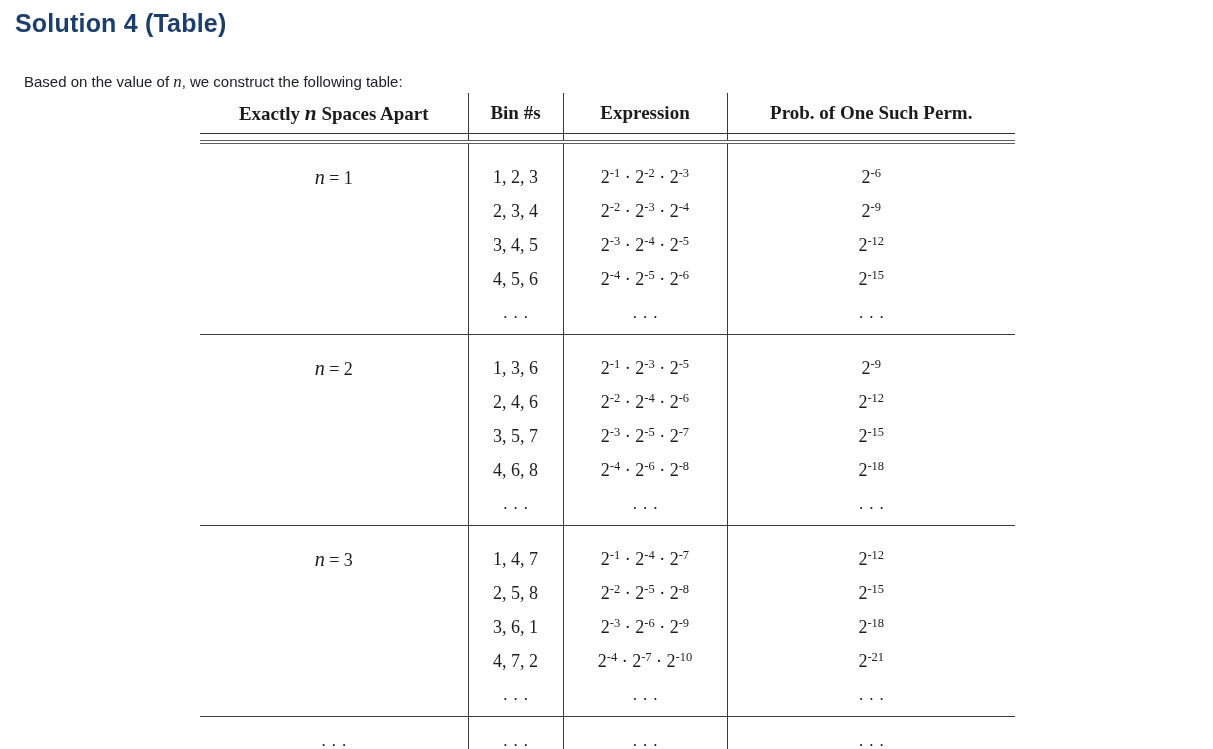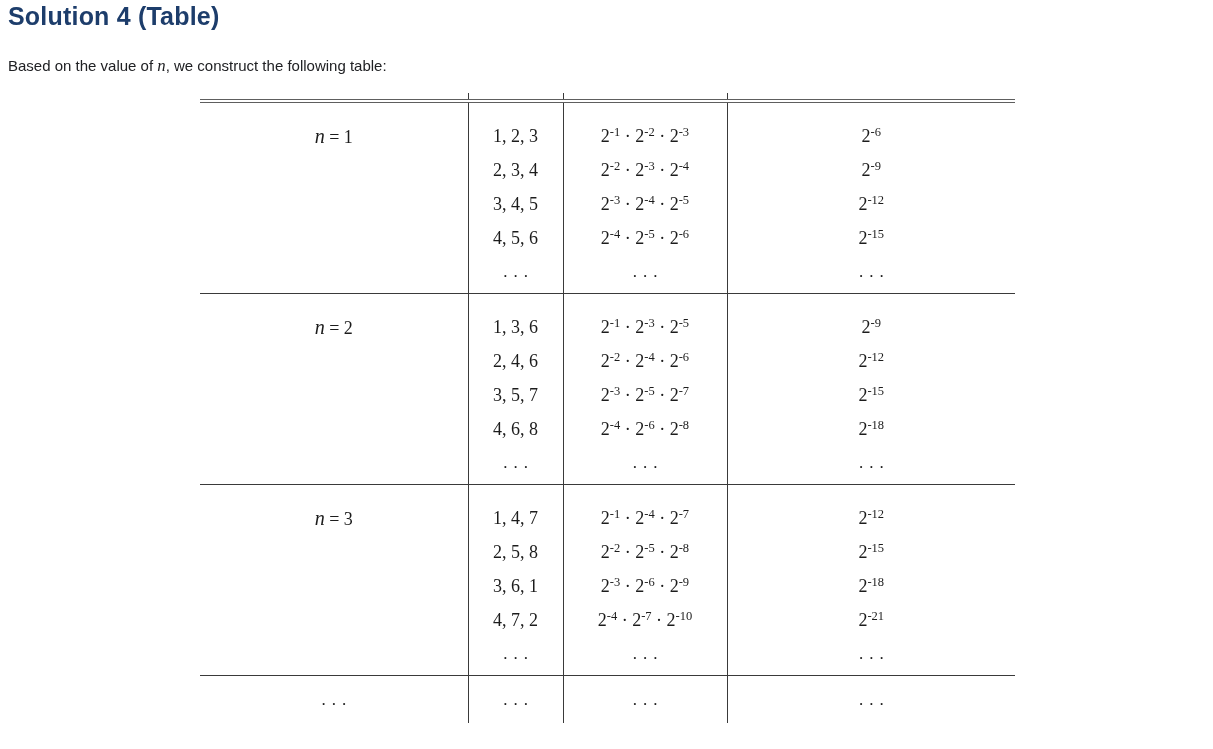--- a/index.html
+++ b/index.html
@@ -9,32 +9,32 @@
     height: 749px;
     background: #ffffff;
     overflow: hidden;
     font-family: "Liberation Sans", sans-serif;
     color: #202124;
   }
   .title {
     position: absolute;
     left: 8px;
     top: 2px;
-    margin: 0;
+    margin: 7px;
     font-family: "Liberation Sans", sans-serif;
     font-size: 25px;
     font-weight: bold;
     color: #1d3d6b;
     letter-spacing: 0.2px;
   }
   .intro {
     position: absolute;
     left: 8px;
     top: 56px;
-    margin: 0;
+    margin: 16px;
     font-size: 15px;
     color: #202124;
   }
   .mvar {
     font-family: "Liberation Serif", "DejaVu Serif", serif;
     font-style: italic;
     font-size: 1.12em;
   }
   
   table.soln {
@@ -107,20 +107,26 @@
   <p class="intro"><span>Based on the value of </span><i class="mvar">n</i><span>, we construct the following table:</span></p>
 
   <table class="soln">
     <colgroup>
         <col class="c1">
         <col class="c2">
         <col class="c3">
         <col class="c4">
       </colgroup>
     <thead>
+      <tr class="hrow">
+        <th><span>Exactly </span><i class="mvar">n</i><span> Spaces Apart</span></th>
+        <th class="vl">Bin #s</th>
+        <th class="vl">Expression</th>
+        <th class="vl">Prob. of One Such Perm.</th>
+      </tr>
       <tr class="rule-row">
         <td></td>
           <td class="vl"></td>
           <td class="vl"></td>
           <td class="vl"></td>
       </tr>
     </thead>
     <tbody>
 
       <tr class="section">

